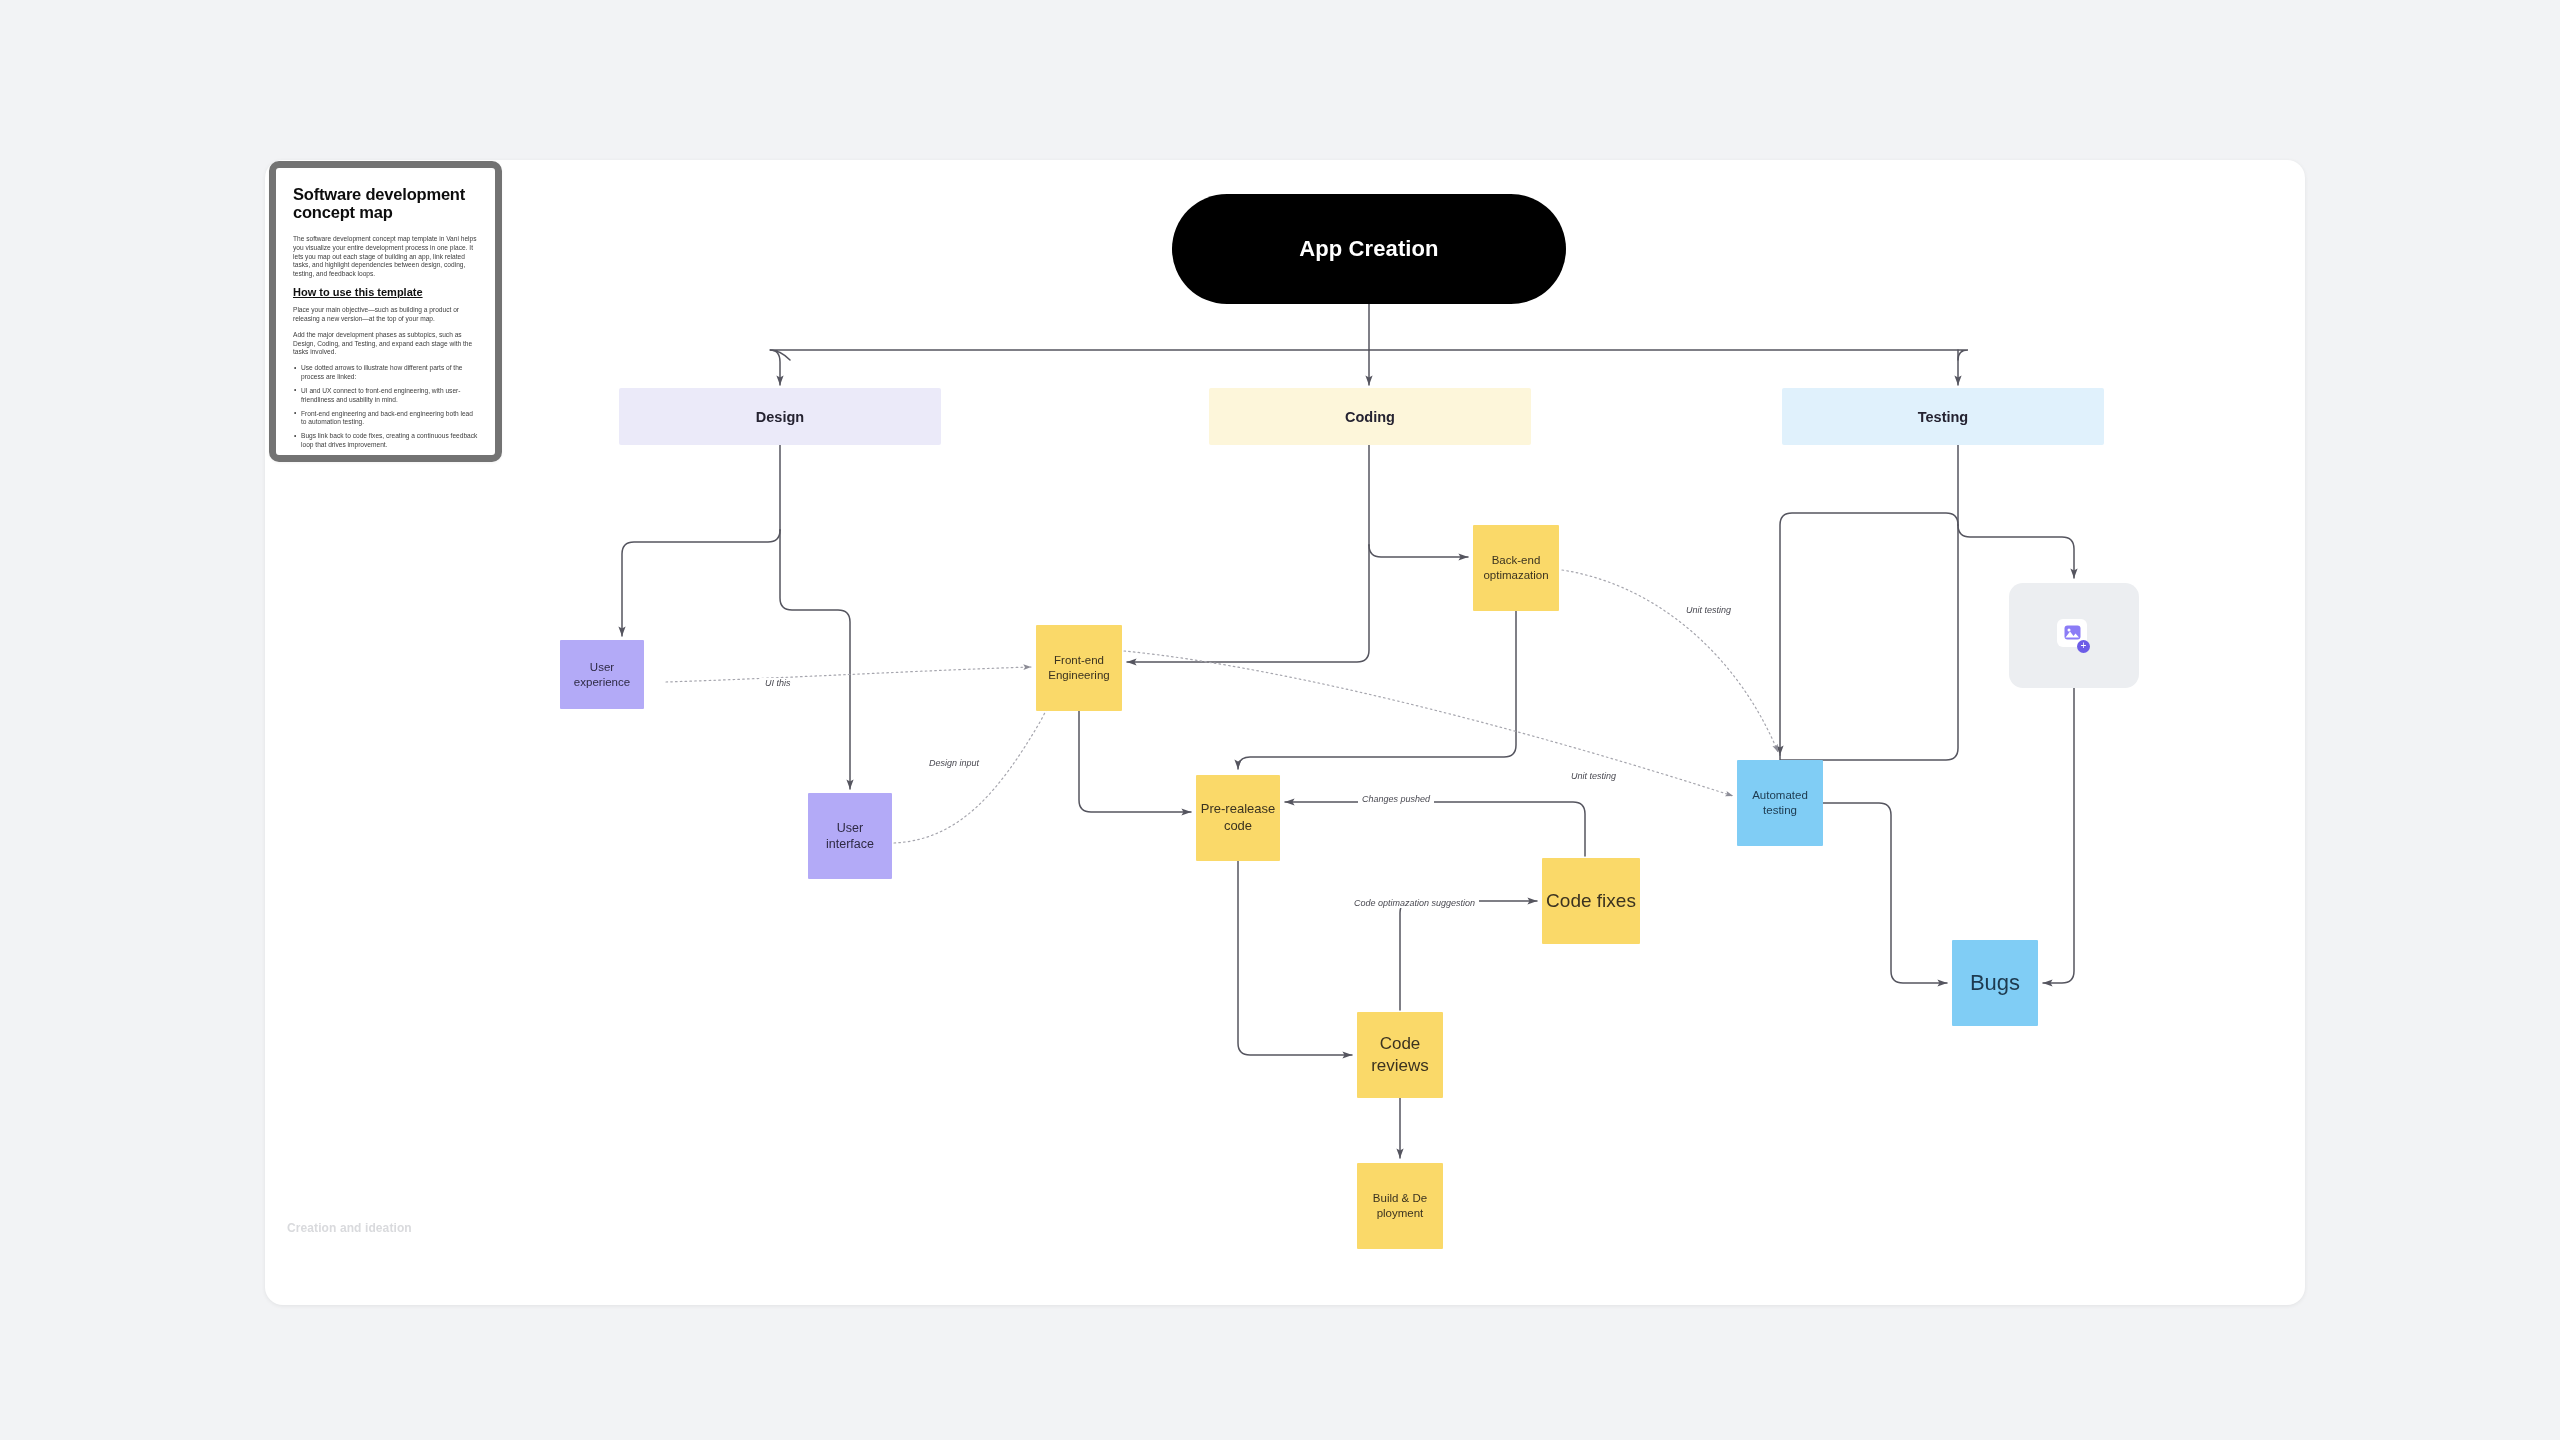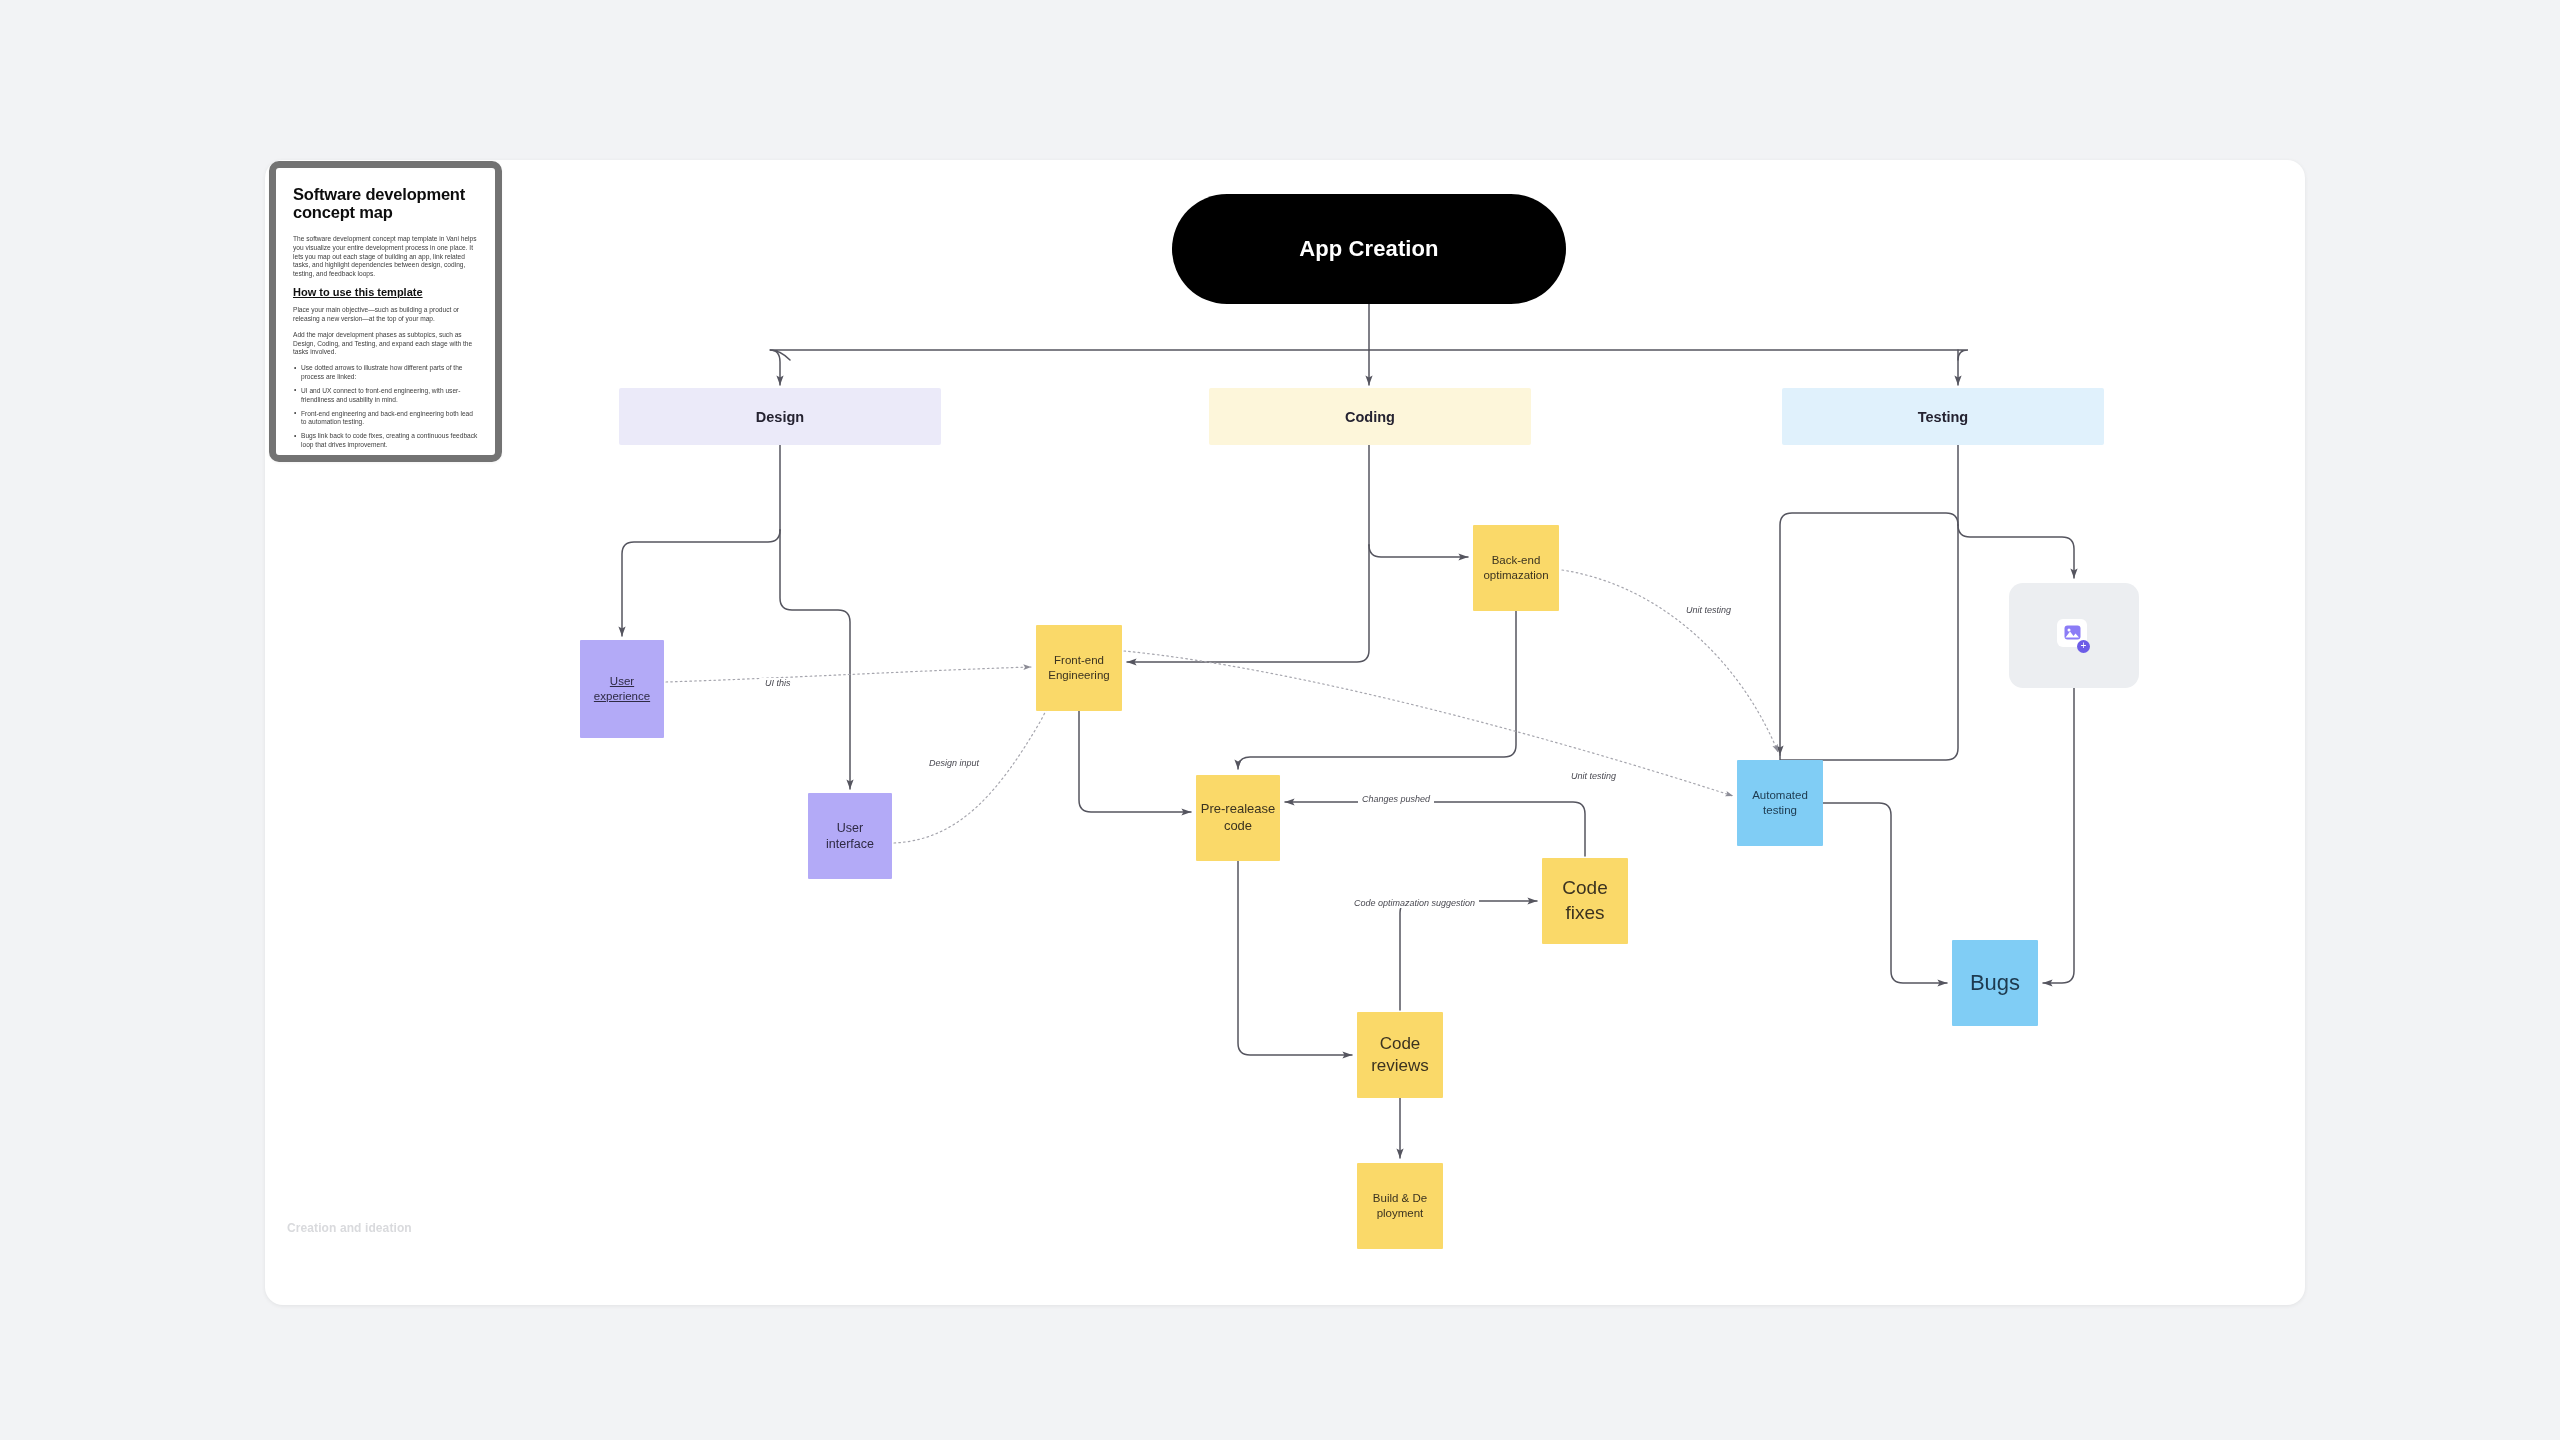--- a/index.html
+++ b/index.html
@@ -103,26 +103,26 @@
   #node-design  { left: 619px;  top: 388px; width: 322px; background: #ebeaf9; }
   #node-coding  { left: 1209px; top: 388px; width: 322px; background: #fdf6da; }
   #node-testing { left: 1782px; top: 388px; width: 322px; background: #e0f1fc; }
 
   
   .sticky { font-size: 11.5px; line-height: 1.3; border-radius: 1px; }
   .sticky.purple { background: #b3aaf7; color: #2e2a44; }
   .sticky.yellow { background: #fad969; color: #3b3320; }
   .sticky.blue   { background: #80cdf5; color: #1d3a4f; }
 
-  #node-ux       { left: 580px;  top: 640px;  width: 84px;  height: 98px; text-decoration: underline; }
+  #node-ux       { left: 560px;  top: 640px;  width: 84px;  height: 69px; }
   #node-ui       { left: 808px;  top: 793px;  width: 84px;  height: 86px; font-size: 12.5px; }
   #node-frontend { left: 1036px; top: 625px;  width: 86px;  height: 86px; }
   #node-backend  { left: 1473px; top: 525px;  width: 86px;  height: 86px; }
   #node-prerel   { left: 1196px; top: 775px;  width: 84px;  height: 86px; font-size: 13px; }
-  #node-codefix  { left: 1542px; top: 858px;  width: 86px;  height: 86px; font-size: 19px; }
+  #node-codefix  { left: 1542px; top: 858px;  width: 98px;  height: 86px; font-size: 19px; }
   #node-codrev   { left: 1357px; top: 1012px; width: 86px;  height: 86px; font-size: 17px; }
   #node-build    { left: 1357px; top: 1163px; width: 86px;  height: 86px; font-size: 11.5px; }
   #node-autotest { left: 1737px; top: 760px;  width: 86px;  height: 86px; }
   #node-bugs     { left: 1952px; top: 940px;  width: 86px;  height: 86px; font-size: 22px; justify-content: flex-end; }
 
   
   #node-image {
     left: 2009px; top: 583px; width: 130px; height: 105px;
     background: #eceef1;
     border-radius: 14px;

